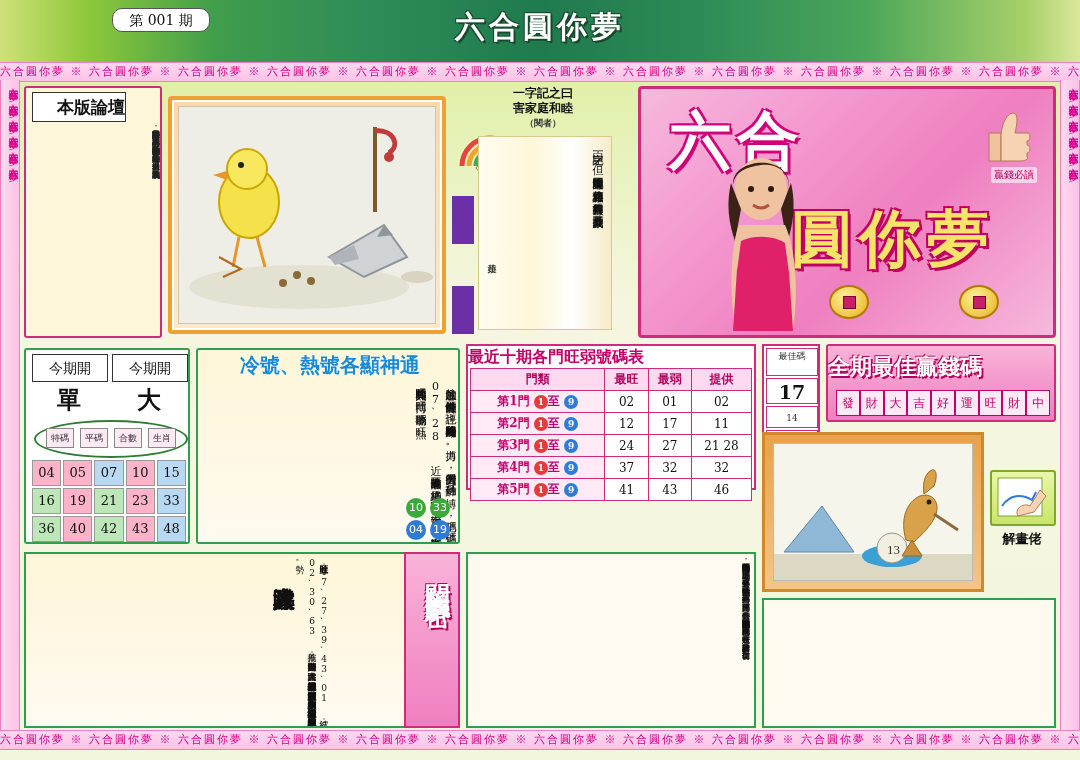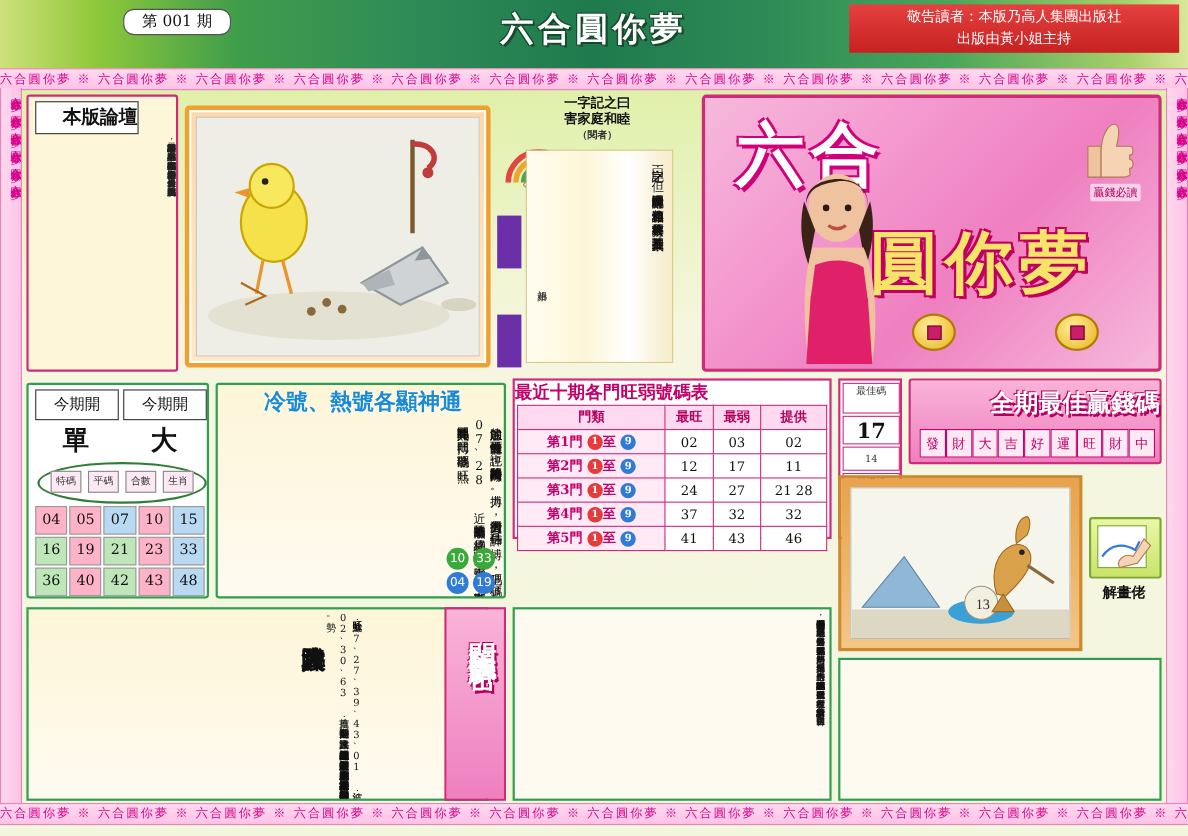--- a/index.html
+++ b/index.html
@@ -255,21 +255,21 @@
     font-family:"DejaVu Serif","Liberation Serif",serif;
   }
   .skbig{font-size:19px;font-weight:bold;color:#111;}
   
   #bestcode{
     left:826px;top:344px;width:230px;height:78px;
     background:linear-gradient(180deg,#f9b3d8,#ef7fc0);
     border:2px solid #cf2b7a;border-radius:3px;
   }
   #bestcode .bctitle{
-    position:absolute;left:0;top:6px;width:226px;text-align:right;
+    position:absolute;left:0;top:6px;width:226px;text-align:left;
     font-family:"DejaVu Serif","Liberation Serif",serif;
     font-size:22px;font-weight:bold;color:#ffffff;
     text-shadow:2px 2px 0 #b3005e,-1px -1px 0 #b3005e;
   }
   #bestcode .bcrow{
     position:absolute;left:8px;top:44px;width:214px;display:flex;justify-content:space-between;
   }
   #bestcode .bcitem{
     width:23px;height:24px;background:#fde9f4;border:1px solid #c4006a;
     font-size:12px;color:#c4006a;text-align:center;line-height:24px;
@@ -344,24 +344,20 @@
   .small-caption{font-size:9px;color:#333;}
 </style>
 </head>
 <body>
 
 <div class="page">
 
   <div class="banner">
     <div class="banner-title">六合圓你夢</div>
     <div class="issue-box">第 001 期</div>
-    <div class="notice">
-      <div>敬告讀者：本版乃高人集團出版社</div>
-      <div>出版由黃小姐主持</div>
-    </div>
   </div>
 
   <div class="strip strip-top">六合圓你夢 ※ 六合圓你夢 ※ 六合圓你夢 ※ 六合圓你夢 ※ 六合圓你夢 ※ 六合圓你夢 ※ 六合圓你夢 ※ 六合圓你夢 ※ 六合圓你夢 ※ 六合圓你夢 ※ 六合圓你夢 ※ 六合圓你夢 ※ 六合圓你夢 ※ 六合圓你夢 ※ 六合圓你夢</div>
   <div class="strip strip-bottom">六合圓你夢 ※ 六合圓你夢 ※ 六合圓你夢 ※ 六合圓你夢 ※ 六合圓你夢 ※ 六合圓你夢 ※ 六合圓你夢 ※ 六合圓你夢 ※ 六合圓你夢 ※ 六合圓你夢 ※ 六合圓你夢 ※ 六合圓你夢 ※ 六合圓你夢 ※ 六合圓你夢 ※ 六合圓你夢</div>
   <div class="vstrip left">六合圓你夢※六合圓你夢※六合圓你夢※六合圓你夢※六合圓你夢※六合圓你夢</div>
   <div class="vstrip right">六合圓你夢※六合圓你夢※六合圓你夢※六合圓你夢※六合圓你夢※六合圓你夢</div>
 
   <div class="box" id="forum">
     <div class="ftitle">本版論壇</div>
     <div class="fbody">古語有云本版論壇乃集各路高手心得精華所在，凡有心研究者不妨細心參詳。今期馬會開出之號碼相信大家心中有數，本版特別為各位分析近期走勢，提供最佳參考資料，祝各位馬到功成財源廣進。</div>
@@ -489,21 +485,21 @@
         <th>最弱</th>
         <th>提供</th>
       </tr>
       <tr>
         <td class="first">
           <span>第1門</span>
           <span class="ballR">1</span>至
           <span class="ballB">9</span>
         </td>
         <td>02</td>
-        <td>03</td>
+        <td>01</td>
         <td>02</td>
       </tr>
       <tr>
         <td class="first">
           <span>第2門</span>
           <span class="ballR">1</span>至
           <span class="ballB">9</span>
         </td>
         <td>12</td>
         <td>17</td>

